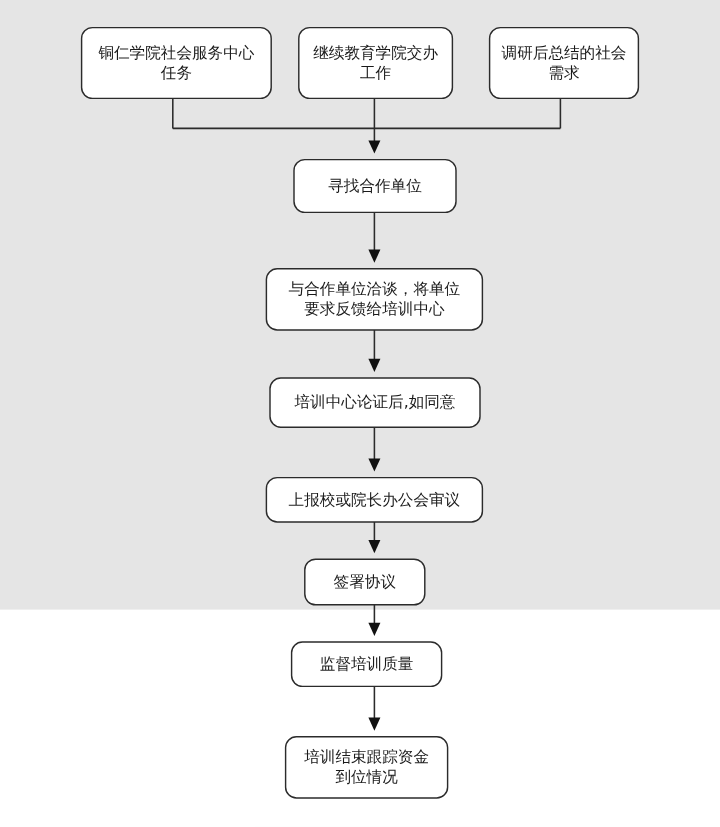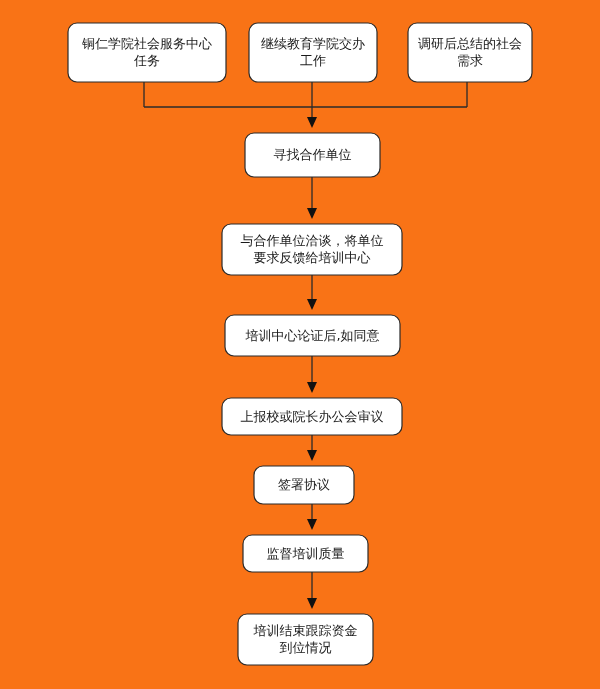--- a/index.html
+++ b/index.html
@@ -9,22 +9,22 @@
   }
   body {
     width: 600px;
     height: 689px;
     font-family: "DejaVu Sans", sans-serif;
     overflow: hidden;
   }
   #flowchart-root {
     position: relative;
     width: 600px;
-    height: 689px;
-    background: #f97316;
+    height: 508px;
+    background: #e5e5e5;
   }
   svg#flow-svg {
     display: block;
     width: 600px;
     height: 689px;
   }
   .node-box {
     fill: #ffffff;
     stroke: #2b2b2b;
     stroke-width: 1.2;

